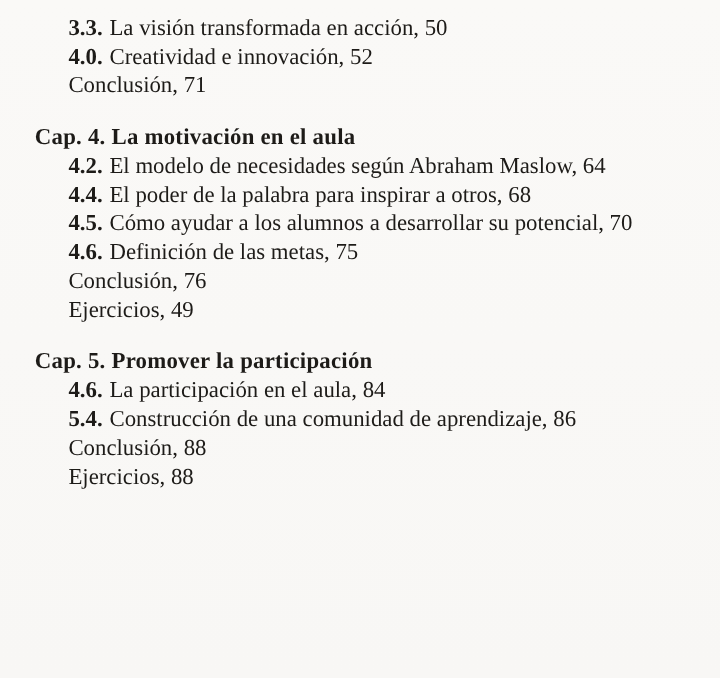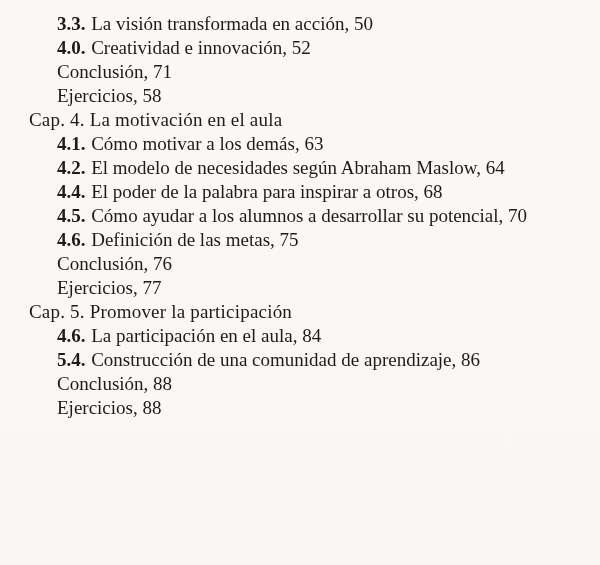--- a/index.html
+++ b/index.html
@@ -20,22 +20,22 @@
     height: 565px;
     padding: 12px 20px 0 29px;
     background: linear-gradient(180deg, #faf9f7 0%, #f8f7f5 100%);
   }
   .line {
     font-size: 19px;
     line-height: 24px;
     white-space: nowrap;
   }
   .heading {
-    font-weight: normal;
-    margin-top: 0;
+    font-weight: bold;
+    margin-top: 19px;
     letter-spacing: 0.2px;
   }
   .entry {
     padding-left: 28px;
   }
   .prefix {
     font-weight: bold;
     margin-right: 0.3em;
   }
   .prefix:empty {
@@ -51,47 +51,41 @@
   <div class="section">
     <div class="line entry">
       <span class="prefix">3.3.</span><span>La visión transformada en acción, 50</span>
     </div>
     <div class="line entry">
       <span class="prefix">4.0.</span><span>Creatividad e innovación, 52</span>
     </div>
     <div class="line entry">
       <span>Conclusión, 71</span>
     </div>
-    <div class="line entry">
-      <span>Ejercicios, 58</span>
-    </div>
   </div>
 
   <div class="section">
     <div class="line heading">Cap. 4. La motivación en el aula</div>
-    <div class="line entry">
-      <span class="prefix">4.1.</span><span>Cómo motivar a los demás, 63</span>
-    </div>
     <div class="line entry">
       <span class="prefix">4.2.</span><span>El modelo de necesidades según Abraham Maslow, 64</span>
     </div>
     <div class="line entry">
       <span class="prefix">4.4.</span><span>El poder de la palabra para inspirar a otros, 68</span>
     </div>
     <div class="line entry">
       <span class="prefix">4.5.</span><span>Cómo ayudar a los alumnos a desarrollar su potencial, 70</span>
     </div>
     <div class="line entry">
       <span class="prefix">4.6.</span><span>Definición de las metas, 75</span>
     </div>
     <div class="line entry">
       <span>Conclusión, 76</span>
     </div>
     <div class="line entry">
-      <span>Ejercicios, 77</span>
+      <span>Ejercicios, 49</span>
     </div>
   </div>
 
   <div class="section">
     <div class="line heading">Cap. 5. Promover la participación</div>
     <div class="line entry">
       <span class="prefix">4.6.</span><span>La participación en el aula, 84</span>
     </div>
     <div class="line entry">
       <span class="prefix">5.4.</span><span>Construcción de una comunidad de aprendizaje, 86</span>

